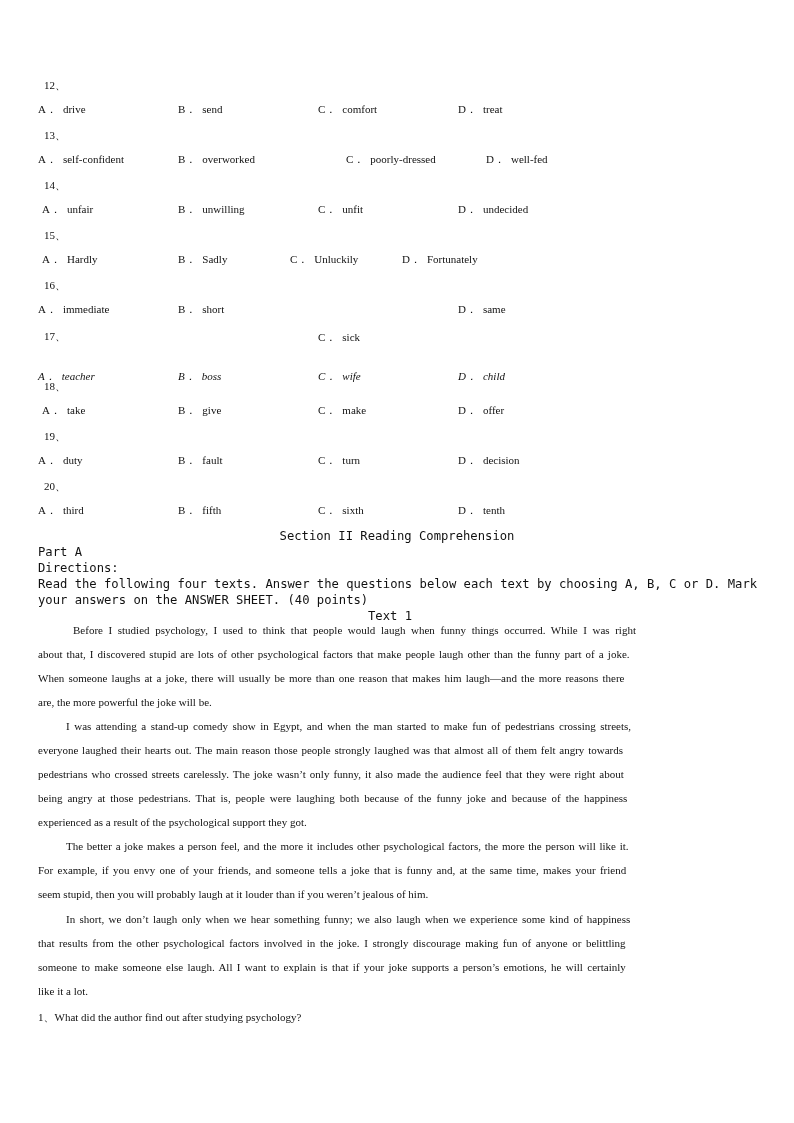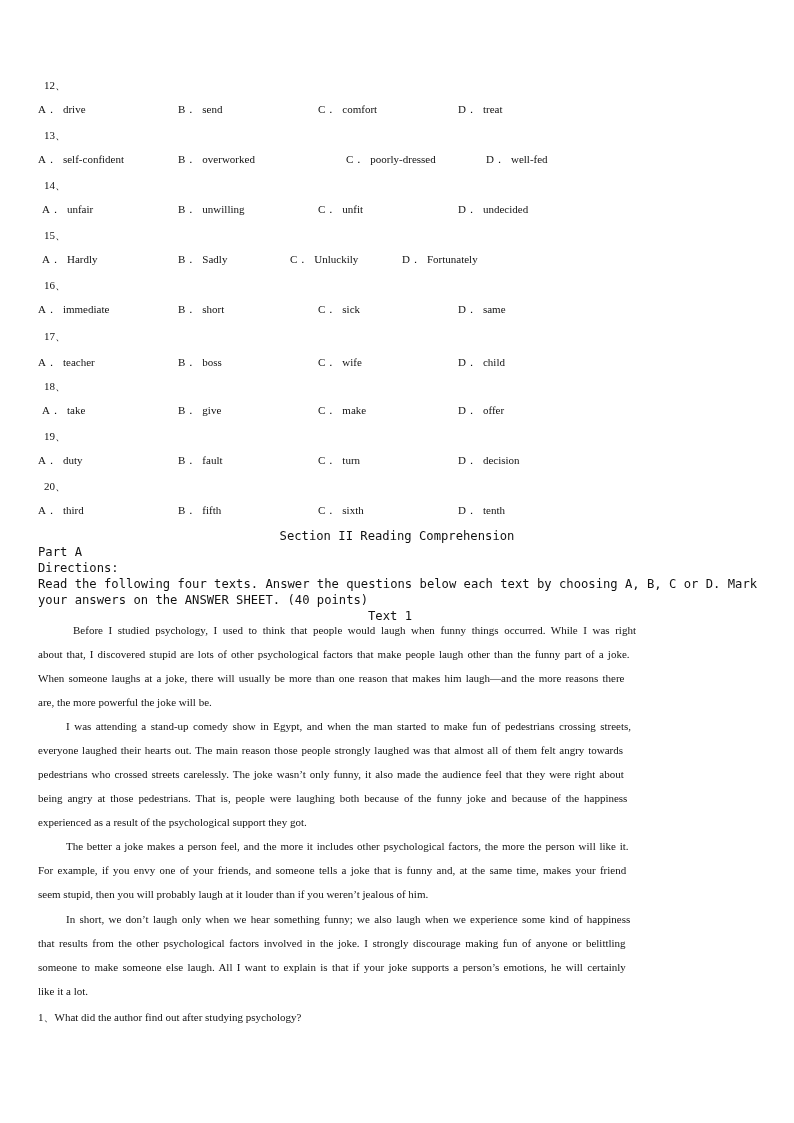--- a/index.html
+++ b/index.html
@@ -43,25 +43,25 @@
     <div class="serif opt-row" style="top: 252.3px;">
       <span class="opt" style="left: 42px;"><span class="letter">A．</span><span class="otext">Hardly</span></span>
       <span class="opt" style="left: 178px;"><span class="letter">B．</span><span class="otext">Sadly</span></span>
       <span class="opt" style="left: 290px;"><span class="letter">C．</span><span class="otext">Unluckily</span></span>
       <span class="opt" style="left: 402px;"><span class="letter">D．</span><span class="otext">Fortunately</span></span>
     </div>
     <div class="serif qnum line" style="top: 278.4px;">16、</div>
     <div class="serif opt-row" style="top: 302.4px;">
       <span class="opt" style="left: 38px;"><span class="letter">A．</span><span class="otext">immediate</span></span>
       <span class="opt" style="left: 178px;"><span class="letter">B．</span><span class="otext">short</span></span>
-      <span class="opt" style="left: 318px;"><span class="letter">C．</span><span class="otext">sick</span></span>
+      <span class="opt" style="left: 318px; margin-top: 28px;"><span class="letter">C．</span><span class="otext">sick</span></span>
       <span class="opt" style="left: 458px;"><span class="letter">D．</span><span class="otext">same</span></span>
     </div>
     <div class="serif qnum line" style="top: 328.5px;">17、</div>
-    <div class="serif opt-row" style="top: 355px;">
+    <div class="serif opt-row" style="top: 369px; font-style: italic;">
       <span class="opt" style="left: 38px;"><span class="letter">A．</span><span class="otext">teacher</span></span>
       <span class="opt" style="left: 178px;"><span class="letter">B．</span><span class="otext">boss</span></span>
       <span class="opt" style="left: 318px;"><span class="letter">C．</span><span class="otext">wife</span></span>
       <span class="opt" style="left: 458px;"><span class="letter">D．</span><span class="otext">child</span></span>
     </div>
     <div class="serif qnum line" style="top: 378.6px;">18、</div>
     <div class="serif opt-row" style="top: 402.6px;">
       <span class="opt" style="left: 42px;"><span class="letter">A．</span><span class="otext">take</span></span>
       <span class="opt" style="left: 178px;"><span class="letter">B．</span><span class="otext">give</span></span>
       <span class="opt" style="left: 318px;"><span class="letter">C．</span><span class="otext">make</span></span>

